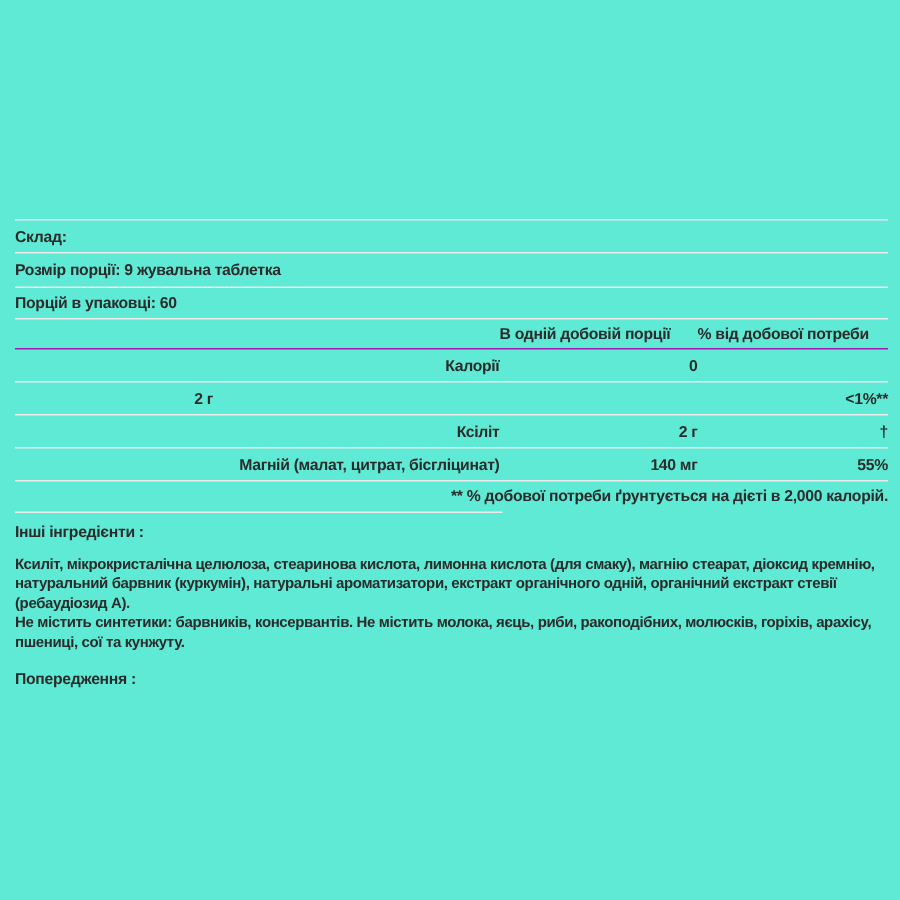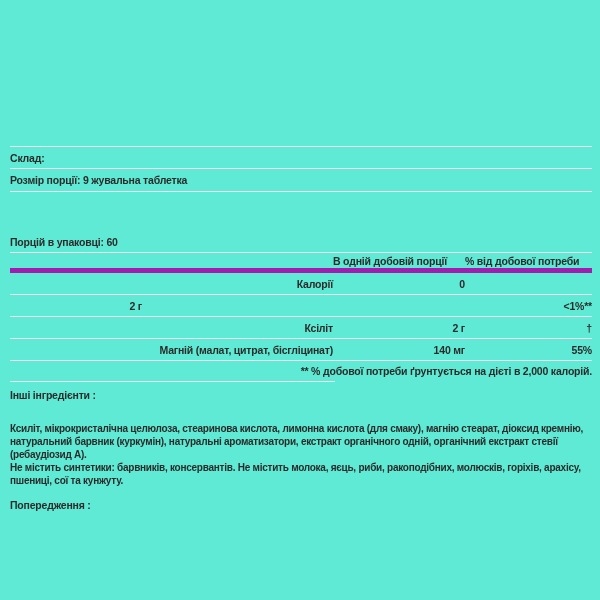--- a/index.html
+++ b/index.html
@@ -10,30 +10,30 @@
     background: #5eead4; overflow: hidden;
   }
   .label-block {
     position: absolute; left: 10px; right: 8px; top: 146px;
     color: #2b2b2b; font-weight: 700; font-size: 10.5px; letter-spacing: -0.2px;
     border-top: 1px solid #ececec;
   }
   .row { display: flex; align-items: center; border-bottom: 1px solid #ececec; }
   .r-info1 { height: 22px; }
   .r-info2 { height: 23px; }
-  .r-info3 { height: 21px; margin-top: 40px; }
-  .r-hdr   { height: 20px; border-bottom: 5px solid #a21caf; }
+  .r-info3 { height: 21px; }
+  .r-hdr   { height: 20px; border-bottom: 1px solid #a21caf; }
   .r-data  { height: 22px; text-align: right; }
   .r-fn    { height: 20px; border-bottom: none; justify-content: flex-end; }
   .col-name { width: 323px; }
   .col-amt  { width: 132px; }
   .col-dv   { flex: 1; }
   .partial-rule { width: 325px; height: 0; border-top: 1px solid #ececec; }
   .ing-heading { margin-top: 7px; height: 13px; line-height: 13px; }
-  .ing-paragraph { margin-top: 20px; }
+  .ing-paragraph { margin-top: 8px; }
   .ing-line { height: 13px; line-height: 13px; font-size: 10px; letter-spacing: -0.25px; white-space: nowrap; }
   .warn-heading { margin-top: 12px; height: 13px; line-height: 13px; }
 </style>
 </head>
 <body>
 
 <div class="sheet">
   <div class="label-block">
 
     <div class="row r-info1">

